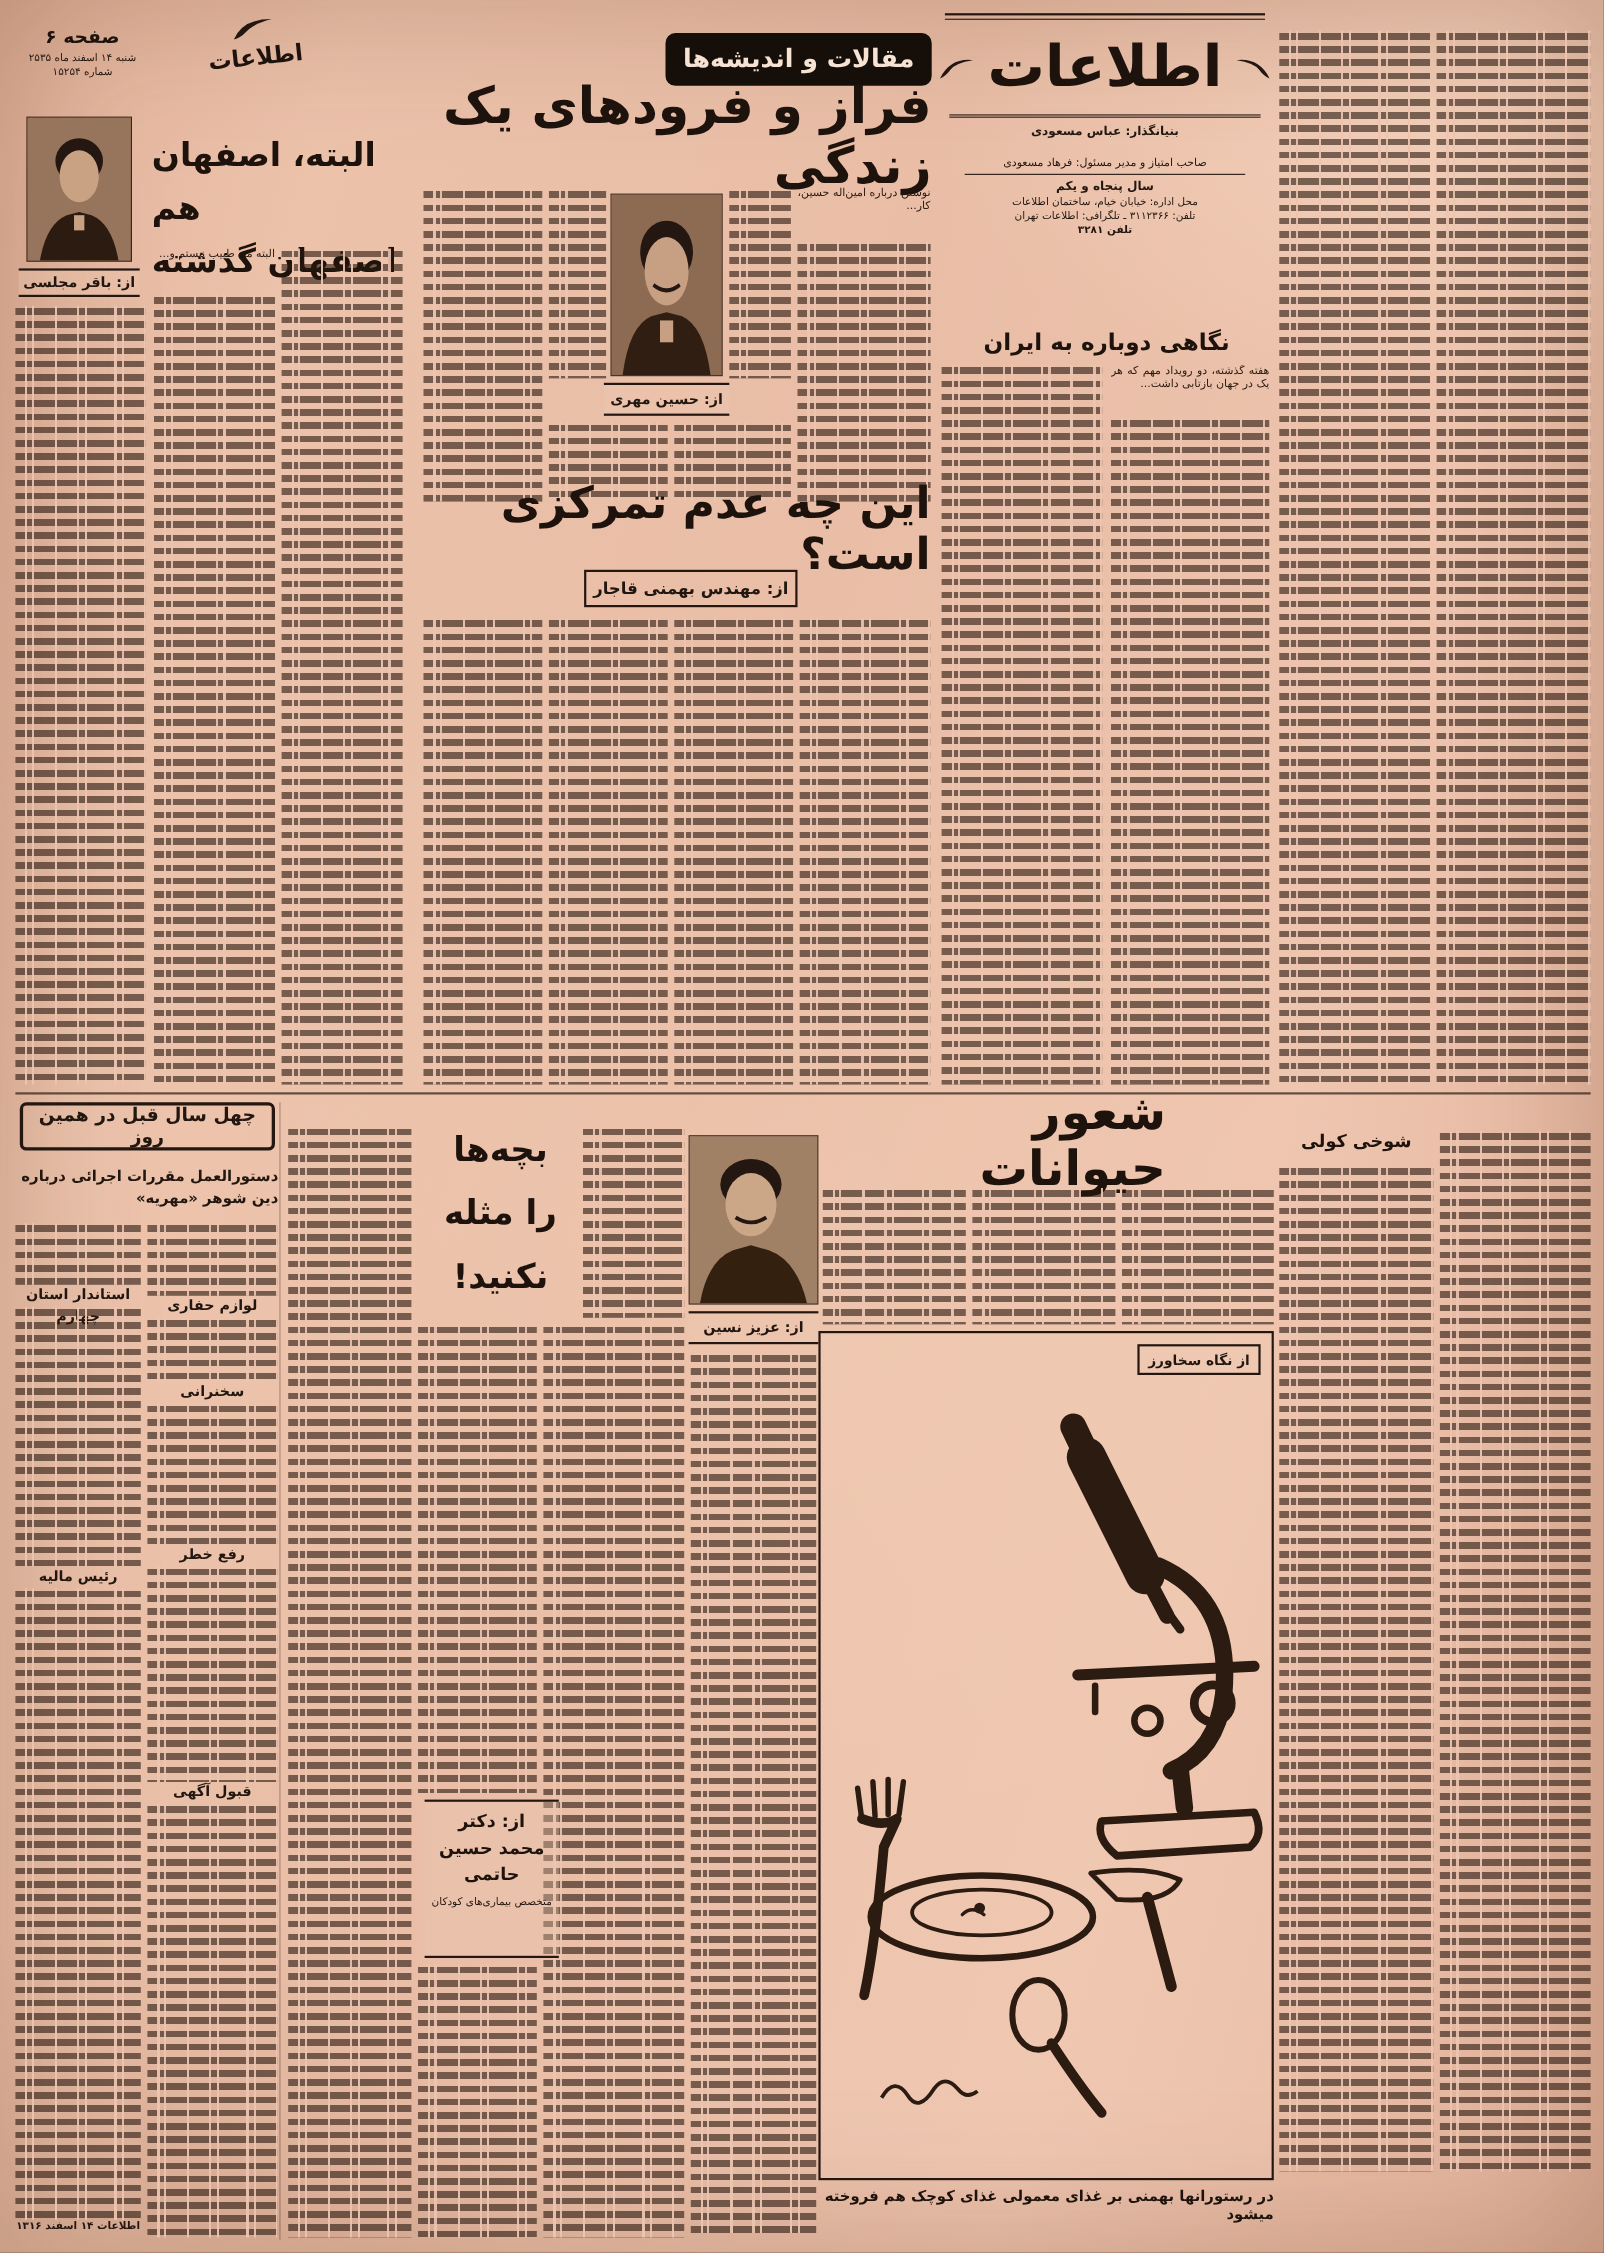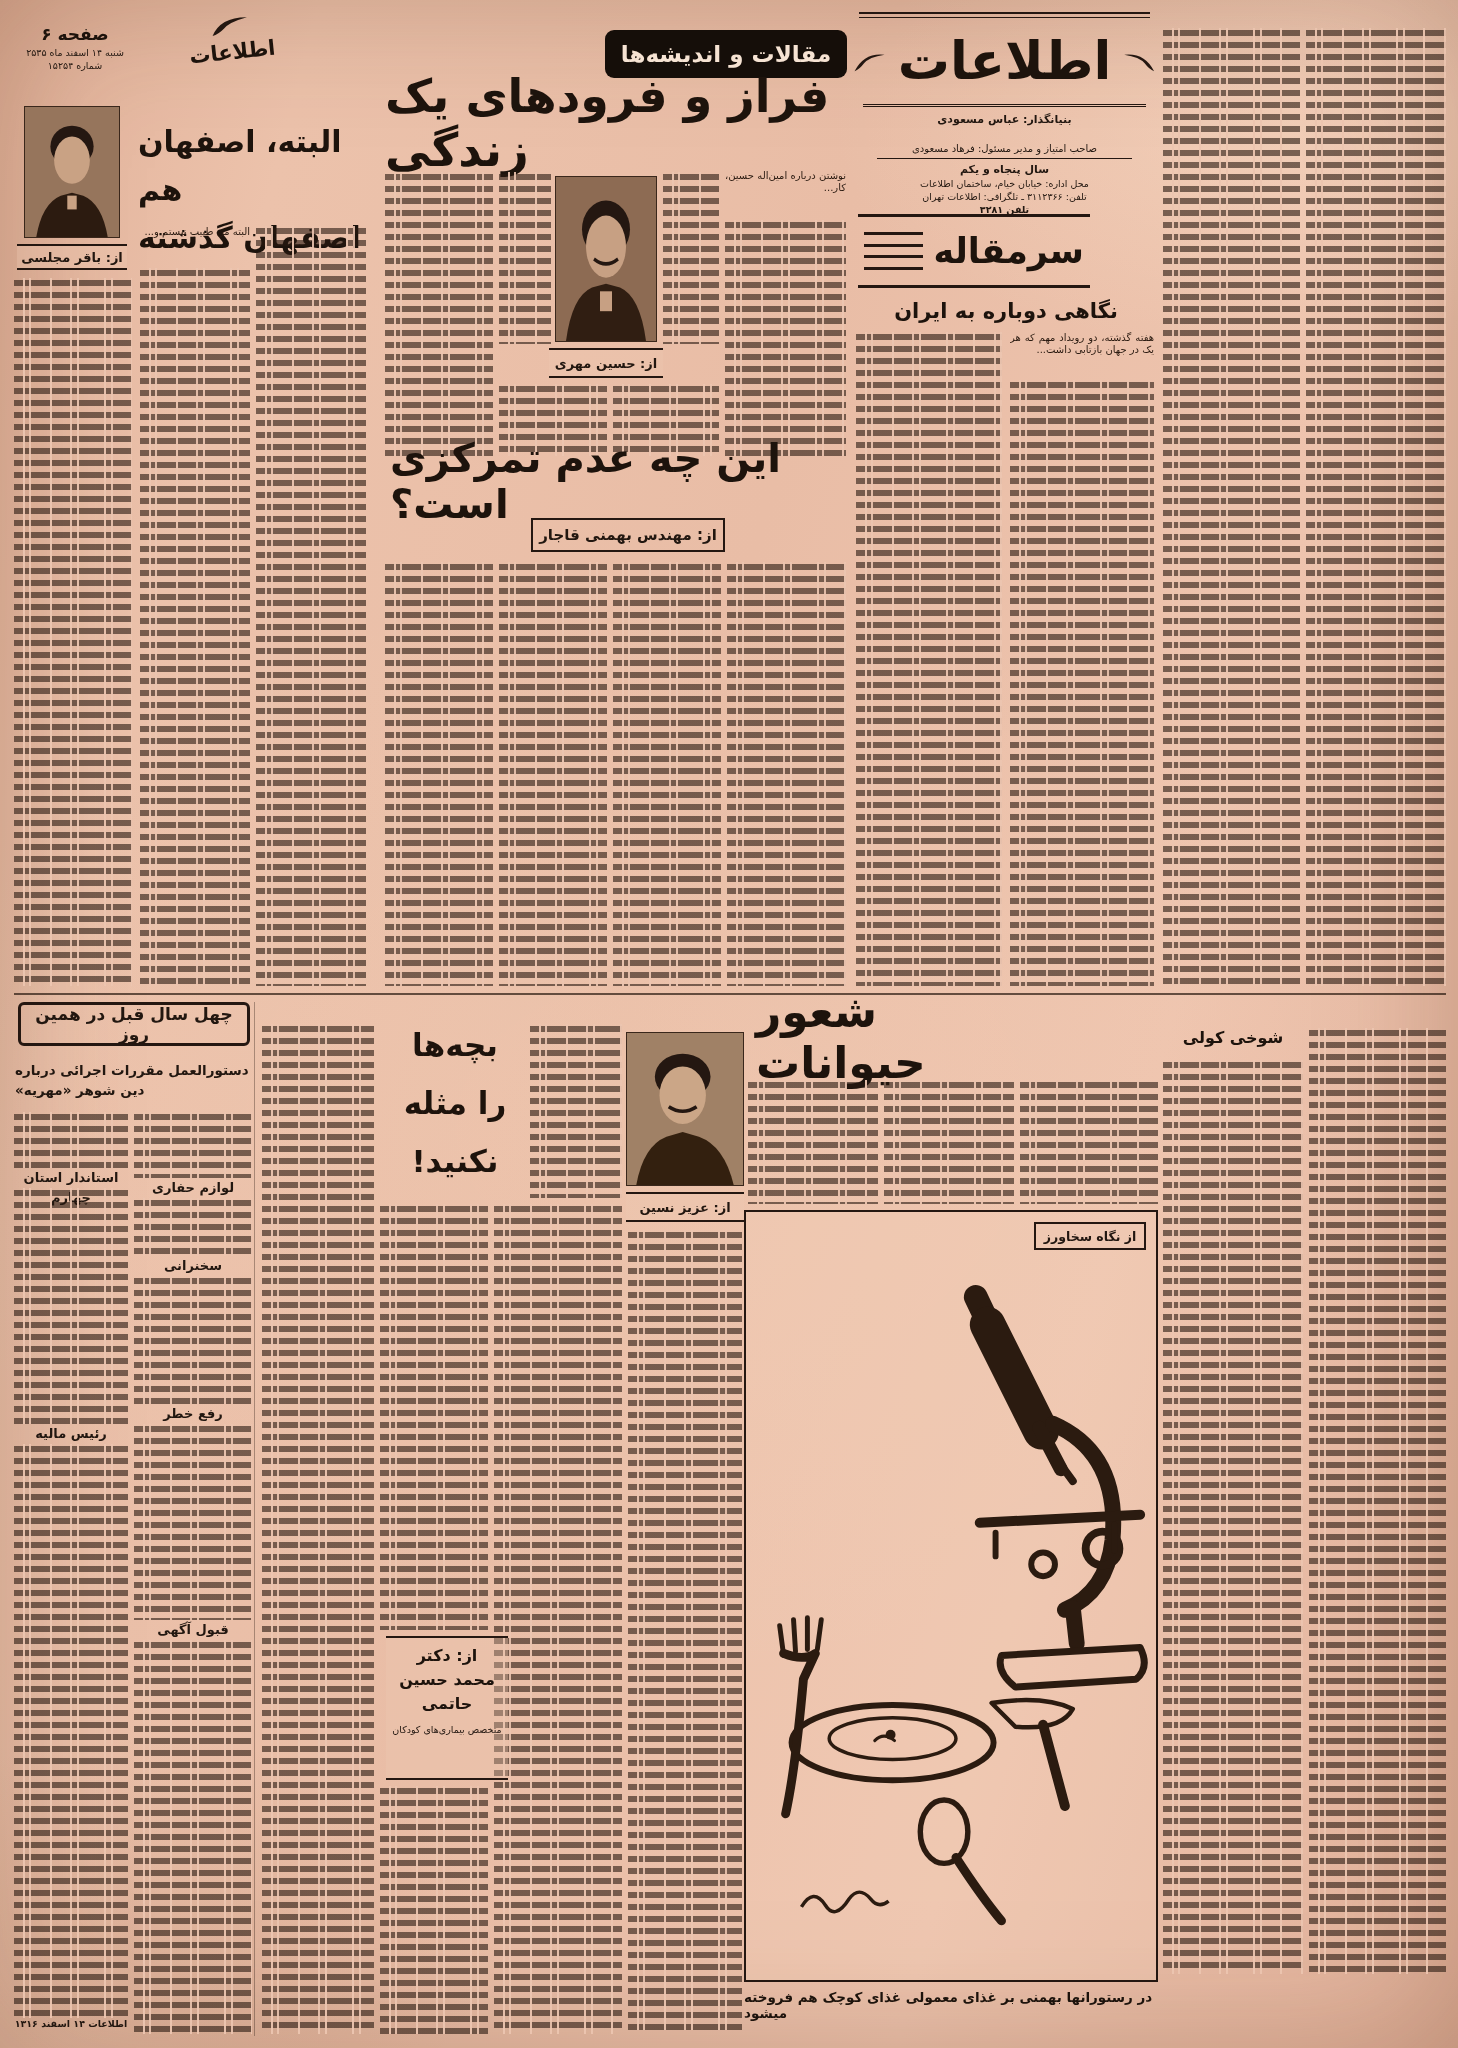--- a/index.html
+++ b/index.html
@@ -16,21 +16,21 @@
     box-shadow:inset 0 0 140px rgba(90,45,20,.28);
   }
   .abs{position:absolute}
   .sim{
     background-image:
       repeating-linear-gradient(90deg, rgba(236,197,176,0) 0 9px, rgba(236,197,176,.95) 9px 11px, rgba(236,197,176,0) 11px 27px),
       repeating-linear-gradient(90deg, rgba(236,197,176,0) 0 15px, rgba(236,197,176,.9) 15px 17px, rgba(236,197,176,0) 17px 41px),
       repeating-linear-gradient(180deg, rgba(40,24,15,0) 0 2px, rgba(40,24,15,.60) 2px 8px, rgba(40,24,15,0) 8px 12px);
   }
   .ink{color:#1d130c}
-  .ctr{display:flex;align-items:center;justify-content:center;text-align:left}
+  .ctr{display:flex;align-items:center;justify-content:center;text-align:right}
   .bold{font-weight:bold}
   .lead{font-size:10px;line-height:12px;text-align:justify;overflow:hidden;color:#2a1a10}
   .byline{border-top:2px solid #241711;border-bottom:2px solid #241711;font-weight:bold;
           display:flex;align-items:center;justify-content:center;text-align:center;background:rgba(238,200,178,.35)}
   .frame{border:2px solid #241711;display:flex;align-items:center;justify-content:center;font-weight:bold;text-align:center}
   .photo{border:1px solid #3a271b;overflow:hidden;background:linear-gradient(160deg,#97755e,#6b4c38 55%,#49301f)}
   .rule{background:#2a1a10}
   .minihead{font-size:13px;font-weight:bold;text-align:center;line-height:20px;height:20px;flex:none}
   .flowcol{display:flex;flex-direction:column}
   .flowcol .sim{width:100%;flex:none}
@@ -75,29 +75,20 @@
     <div style="height:3px;border-top:1px solid #241711;margin:4px 24px 0"></div>
     <div class="bold" style="font-size:11px;margin-top:2px">سال پنجاه و یکم</div>
     <div style="font-size:9.5px;margin-top:2px">محل اداره: خیابان خیام، ساختمان اطلاعات</div>
     <div style="font-size:9.5px;margin-top:2px">تلفن: ۳۱۱۲۳۶۶ ـ تلگرافی: اطلاعات تهران</div>
     <div class="bold" style="font-size:9.5px;margin-top:2px">تلفن ۳۲۸۱</div>
   </div>
 
   <div class="abs sim" style="left:1163px;top:28px;width:137px;height:958px"></div>
   <div class="abs sim" style="left:1306px;top:28px;width:140px;height:958px"></div>
 
-  <div class="abs" style="left:858px;top:214px;width:232px;height:74px;border-top:3px solid #241711;border-bottom:3px solid #241711;display:flex;align-items:center;gap:10px;padding:0 6px">
-    <div class="bold ink" style="font-size:35px">سرمقاله</div>
-    <div class="kicklines">
-        <i></i>
-        <i></i>
-        <i></i>
-        <i></i>
-      </div>
-  </div>
   <div class="abs ctr bold ink" style="left:856px;top:296px;width:300px;height:30px;font-size:21px">نگاهی دوباره به ایران</div>
   <div class="abs lead" style="left:1010px;top:332px;width:144px;height:44px">هفته گذشته، دو رویداد مهم که هر یک در جهان بازتابی داشت...</div>
   <div class="abs sim" style="left:1010px;top:380px;width:144px;height:606px"></div>
   <div class="abs sim" style="left:856px;top:332px;width:146px;height:654px"></div>
 
   <div class="abs ctr bold ink" style="left:385px;top:84px;width:462px;height:78px;font-size:46px">فراز و فرودهای یک زندگی</div>
 
   <div class="abs lead" style="left:725px;top:170px;width:121px;height:46px">نوشتن درباره امین‌اله حسین، کار...</div>
   <div class="abs sim" style="left:725px;top:220px;width:121px;height:236px"></div>
   <div class="abs sim" style="left:663px;top:172px;width:56px;height:172px"></div>

